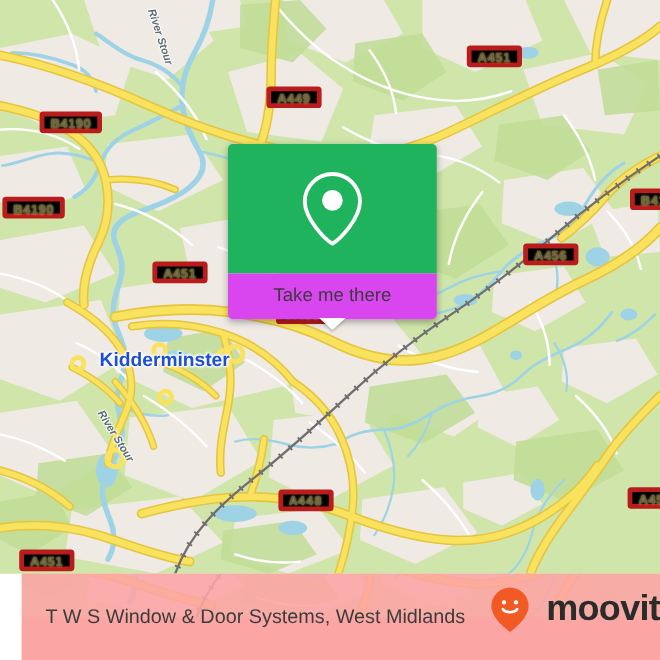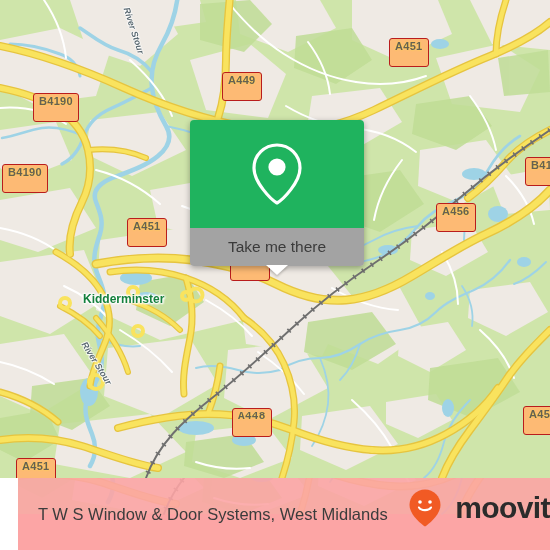--- a/index.html
+++ b/index.html
@@ -27,40 +27,40 @@
     width: 550px;
     height: 478px;
     overflow: hidden;
     background: #cfe5aa;
   }
   #map-svg { display: block; }
 
   
   .shield {
     position: absolute;
-    background: #fdba74;
-    border: 1px solid #b91c1c;
+    background: #000000;
+    border: 4px solid #b91c1c;
     border-radius: 3px;
     color: #666052;
     font-size: 11px;
     font-weight: bold;
     letter-spacing: .3px;
     line-height: 15px;
-    height: 29px;
+    height: 18px;
     padding: 0 5px;
     white-space: nowrap;
     font-family: "Liberation Sans", sans-serif;
     text-shadow: 0 0 2px #ffe047;
     box-sizing: border-box;
   }
 
   .place-label {
     position: absolute;
-    color: #15803d;
-    font-size: 12px;
+    color: #1d4ed8;
+    font-size: 16px;
     font-weight: bold;
     white-space: nowrap;
     text-shadow: 1px 0 2px #fff, -1px 0 2px #fff, 0 1px 2px #fff, 0 -1px 2px #fff,
                  1px 1px 2px #fff, -1px -1px 2px #fff;
     font-family: "Liberation Sans", sans-serif;
   }
 
   .river-label {
     position: absolute;
     color: #5b6a72;
@@ -86,21 +86,21 @@
   #callout-green {
     height: 108px;
     background: #1fb35e;
     border-radius: 4px 4px 0 0;
     display: flex;
     align-items: center;
     justify-content: center;
   }
   #callout-white {
     height: 38px;
-    background: #a3a3a3;
+    background: #d946ef;
     border-radius: 0 0 4px 4px;
     display: flex;
     align-items: center;
     justify-content: center;
     position: relative;
   }
   #callout-label {
     color: #3b3b3b;
     font-size: 15.5px;
     font-family: "Liberation Sans", sans-serif;

